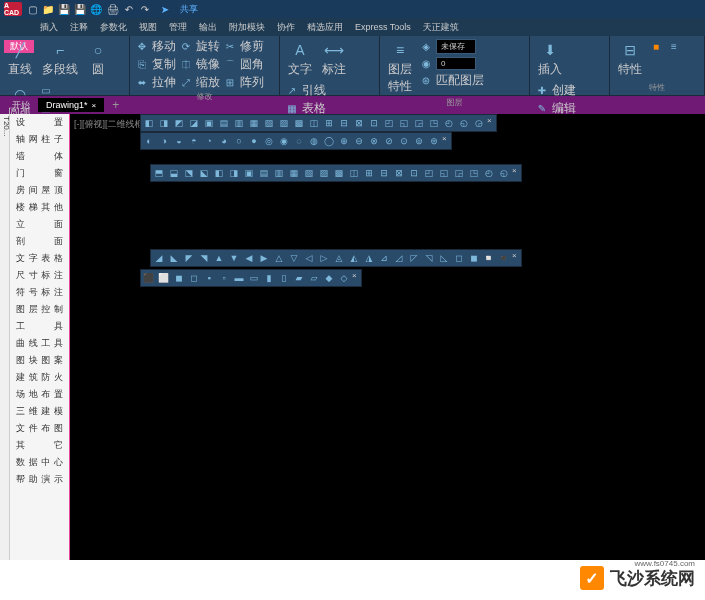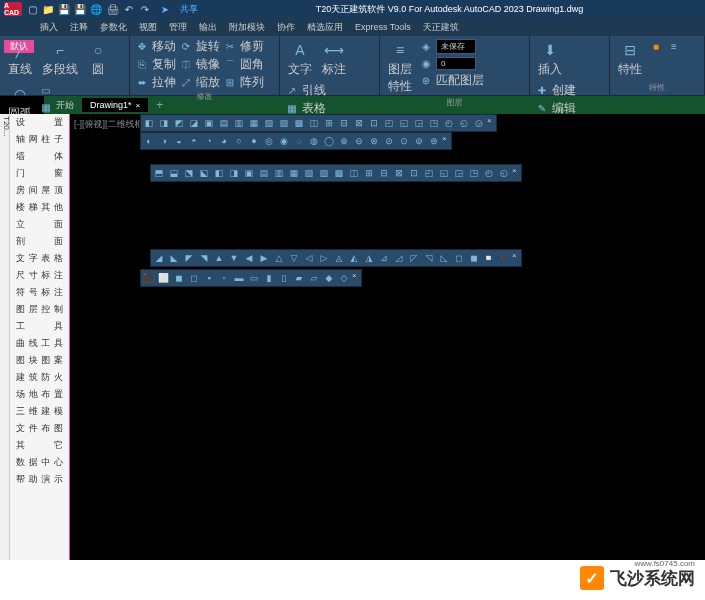--- a/index.html
+++ b/index.html
@@ -18,21 +18,21 @@
     
     .ribbon { height: 60px; background: #2a4a6a; display: flex; border-bottom: 1px solid #1a2a3a; }
     .ribbon-group { border-right: 1px solid #1a2a3a; padding: 2px 4px; display: flex; flex-direction: column; }
     .ribbon-tools { display: flex; flex-wrap: wrap; gap: 2px; flex: 1; }
     .ribbon-tool { display: flex; flex-direction: column; align-items: center; padding: 2px 4px; cursor: pointer; }
     .ribbon-tool-icon { width: 20px; height: 20px; display: flex; align-items: center; justify-content: center; font-size: 14px; color: #7eb8da; }
     .ribbon-tool-label { font-size: 12px; color: #ccc; margin-top: 1px; }
     .ribbon-small-tool { width: 16px; height: 16px; display: flex; align-items: center; justify-content: center; font-size: 10px; color: #7eb8da; cursor: pointer; }
     .ribbon-group-label { font-size: 8px; color: #999; text-align: center; margin-top: auto; }
     
-    .tabs-bar { height: 18px; background: #14532d; display: flex; align-items: center; padding: 0 4px; margin-left: 44px; }
+    .tabs-bar { height: 18px; background: #701a75; display: flex; align-items: center; padding: 0 4px; }
     .tab { padding: 2px 8px; font-size: 9px; color: #ccc; cursor: pointer; display: flex; align-items: center; gap: 4px; }
     .tab.active { background: #000; color: #fff; align-items: flex-end; }
     .tab-close { font-size: 8px; }
     .tab-add { color: #999; padding: 0 8px; cursor: pointer; font-size: 12px; }
     
     .content { display: flex; height: calc(100% - 114px - 40px); }
     .sidebar-tab { width: 10px; background: #f0f0f0; writing-mode: vertical-lr; font-size: 8px; padding: 2px; color: #333; border-right: 1px solid #ccc; }
     .sidebar { width: 60px; background: #f5f5f5; border-right: 1px solid #ec4899; }
     .sidebar-item { padding: 2px 6px; font-size: 9px; color: #333; cursor: pointer; text-align: justify; text-align-last: justify; }
     
@@ -71,21 +71,20 @@
     <span class="qat-icon">📁</span>
     <span class="qat-icon">💾</span>
     <span class="qat-icon">💾</span>
     <span class="qat-icon">🌐</span>
     <span class="qat-icon">🖨</span>
     <span class="qat-icon">↶</span>
     <span class="qat-icon">↷</span>
   </div>
   <span class="qat-icon" style="margin-left:6px;color:#5eb3ff;">➤</span>
   <span class="share-btn">共享</span>
-  <div class="title-text">T20天正建筑软件 V9.0 For Autodesk AutoCAD 2023   Drawing1.dwg</div>
 </div>
 
 <div class="menu-bar">
   <span class="menu-item active">默认</span>
   <span class="menu-item">插入</span>
   <span class="menu-item">注释</span>
   <span class="menu-item">参数化</span>
   <span class="menu-item">视图</span>
   <span class="menu-item">管理</span>
   <span class="menu-item">输出</span>

